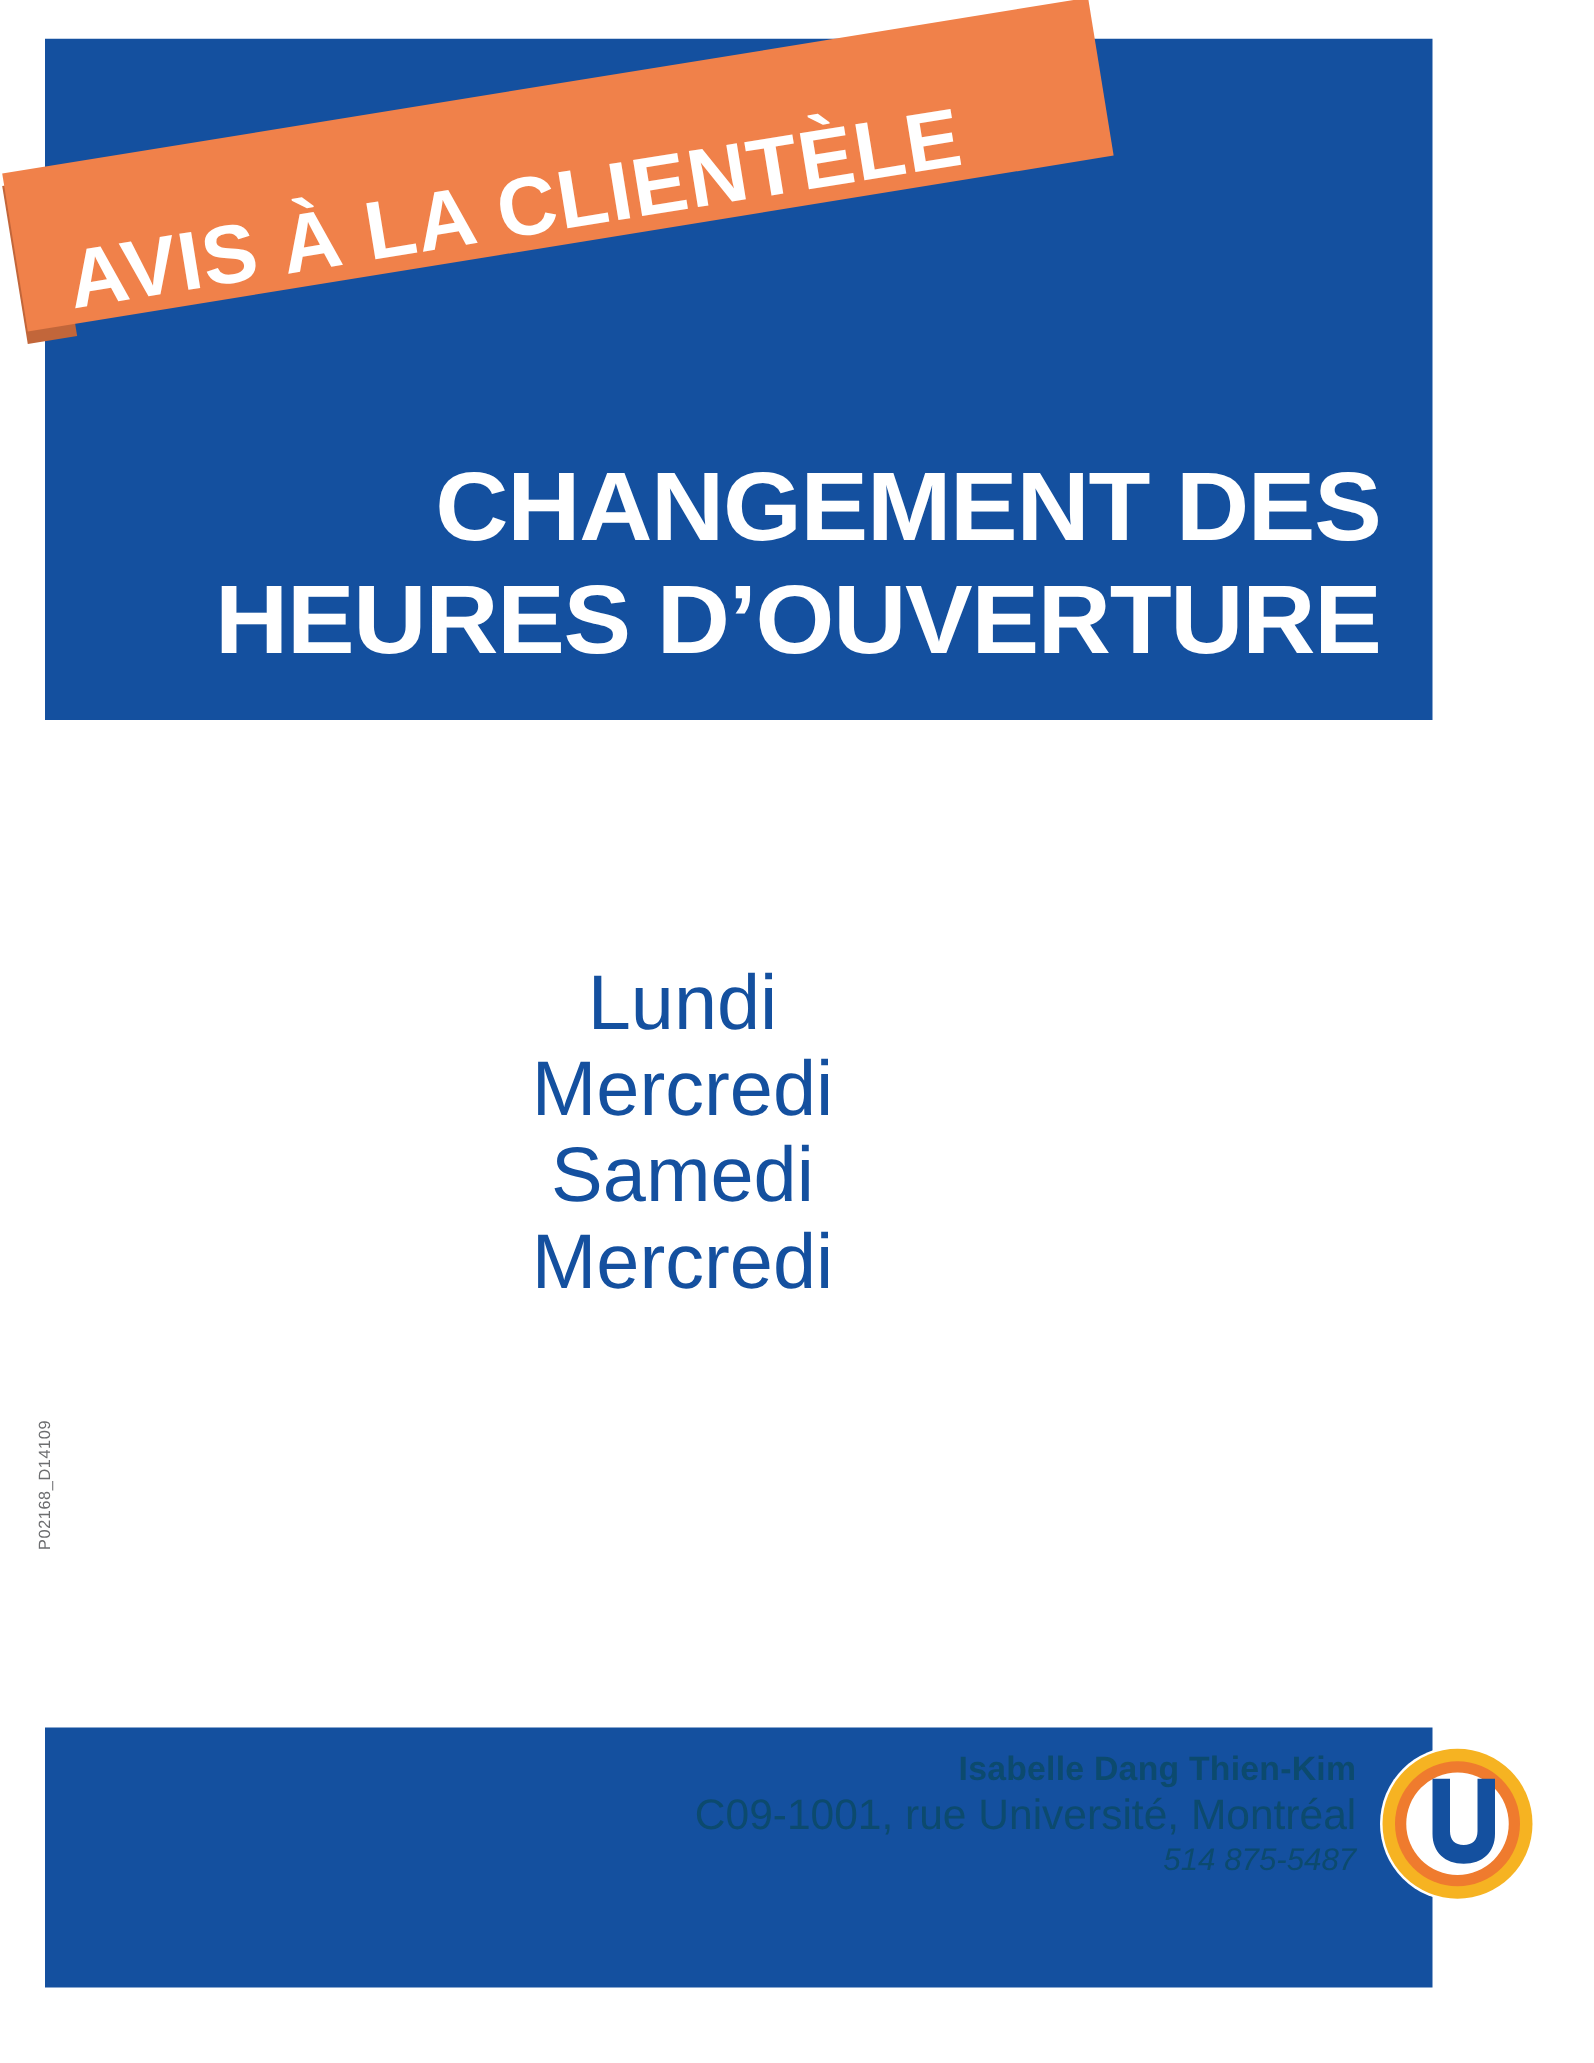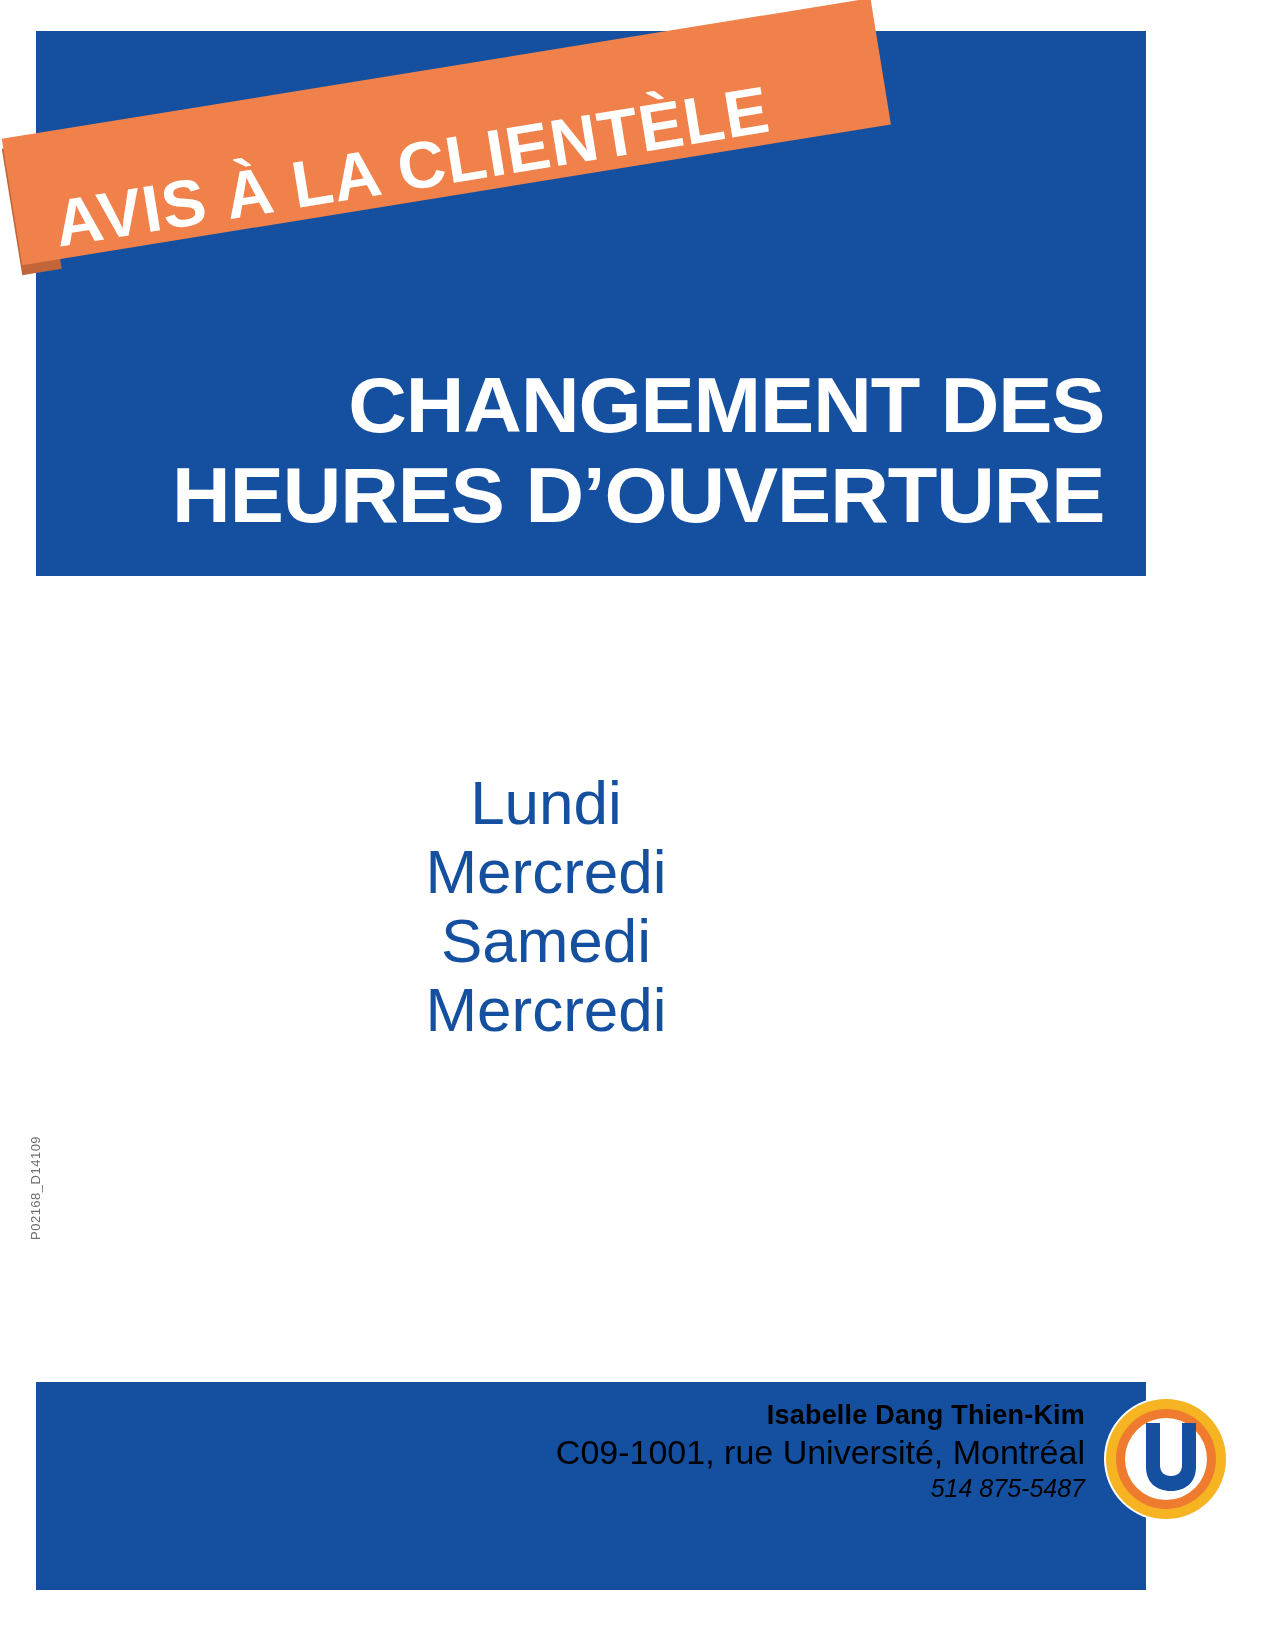--- a/index.html
+++ b/index.html
@@ -134,21 +134,21 @@
     width: 1110px;
     height: 208px;
     background: #14509f;
   }
   .footer-text {
     position: absolute;
     right: 190px;
     top: 1396px;
     width: 620px;
     text-align: right;
-    color: #000000;
+    color: #0c4a6e;
     font-family: "Liberation Sans", sans-serif;
   }
   .footer-name {
     font-size: 27px;
     font-weight: bold;
     line-height: 38px;
     letter-spacing: 0.2px;
   }
   .footer-addr {
     font-size: 34px;

